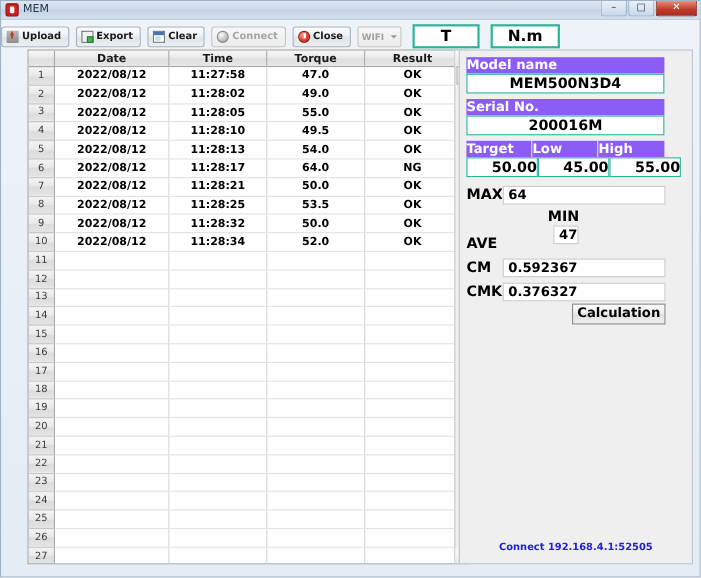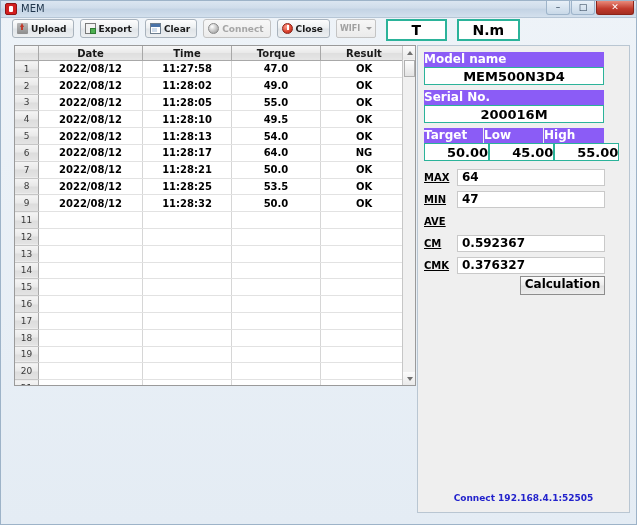--- a/index.html
+++ b/index.html
@@ -95,22 +95,21 @@
   }
   .win-btn.close .glyph { color: #fff; font-weight: bold; }
 
   
   #toolbar {
     position: absolute;
     left: 0; top: 18px;
     width: 100%;
     height: 28px;
     display: flex;
-    align-items: flex-start;
-    padding-left: 11px;
+    align-items: center;
     gap: 6px;
     box-sizing: border-box;
   }
   .tb-btn {
     height: 19px;
     min-width: 52px;
     padding: 0 6px 0 4px;
     display: flex;
     align-items: center;
     gap: 3px;
@@ -199,23 +198,23 @@
     font-size: 14px;
     font-weight: bold;
     color: #000;
     margin-left: 4px;
   }
   #unit-nm { width: 63px; }
 
   
   #table-panel {
     position: absolute;
-    left: 13px; top: 44px;
+    left: 24px; top: 44px;
     width: 402px;
-    height: 341px;
+    height: 468px;
     background: #fff;
     border: 1px solid #9a9a9a;
     box-sizing: border-box;
     overflow: hidden;
   }
   table#grid {
     border-collapse: collapse;
     table-layout: fixed;
     width: 388px;
     font-size: 10px;
@@ -330,41 +329,40 @@
   .stat-row {
     position: absolute;
     left: 6px;
     width: 181px;
     height: 18px;
     display: flex;
     align-items: center;
   }
   .stat-label {
     width: 33px;
-    font-size: 10px;
+    font-size: 13px;
     font-weight: bold;
     color: #000;
     text-align: left;
     flex: 0 0 auto;
-    text-decoration: underline;
   }
   .stat-field {
     flex: 1 1 auto;
     height: 17px;
     background: #ffffff;
     border: 1px solid #c9c9c9;
     box-sizing: border-box;
     font-size: 12px;
     font-weight: bold;
     line-height: 15px;
     padding-left: 4px;
     color: #000;
   }
   #stat-max { top: 122px; }
-  #stat-min { top: 144px; }
+  #stat-min { top: 144px; flex-direction: column; }
   #stat-ave { top: 166px; }
   #stat-cm  { top: 188px; }
   #stat-cmk { top: 210px; }
 
   #calc-btn {
     position: absolute;
     left: 102px; top: 230px;
     width: 85px; height: 19px;
     background: linear-gradient(to bottom, #fbfbfb 0%, #ececec 48%, #e1e1e1 52%, #ededed 100%);
     border: 1px solid #8d8d8d;
@@ -510,20 +508,27 @@
             <td>OK</td>
           </tr>
           <tr>
             <td class="rownum">9</td>
             <td>2022/08/12</td>
             <td>11:28:32</td>
             <td>50.0</td>
             <td>OK</td>
           </tr>
           <tr>
+            <td class="rownum">10</td>
+            <td>2022/08/12</td>
+            <td>11:28:34</td>
+            <td>52.0</td>
+            <td>OK</td>
+          </tr>
+          <tr>
             <td class="rownum">11</td>
             <td></td>
             <td></td>
             <td></td>
             <td></td>
           </tr>
           <tr>
             <td class="rownum">12</td>
             <td></td>
             <td></td>

